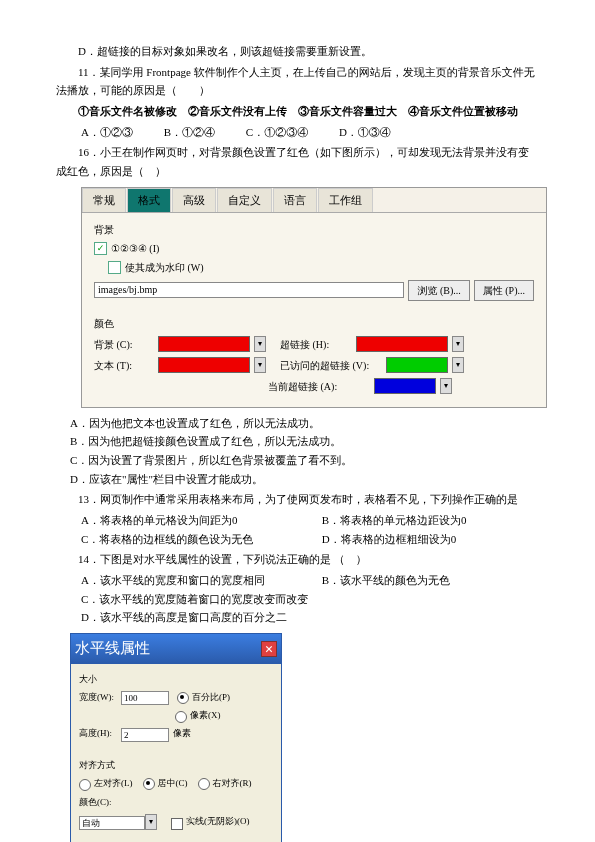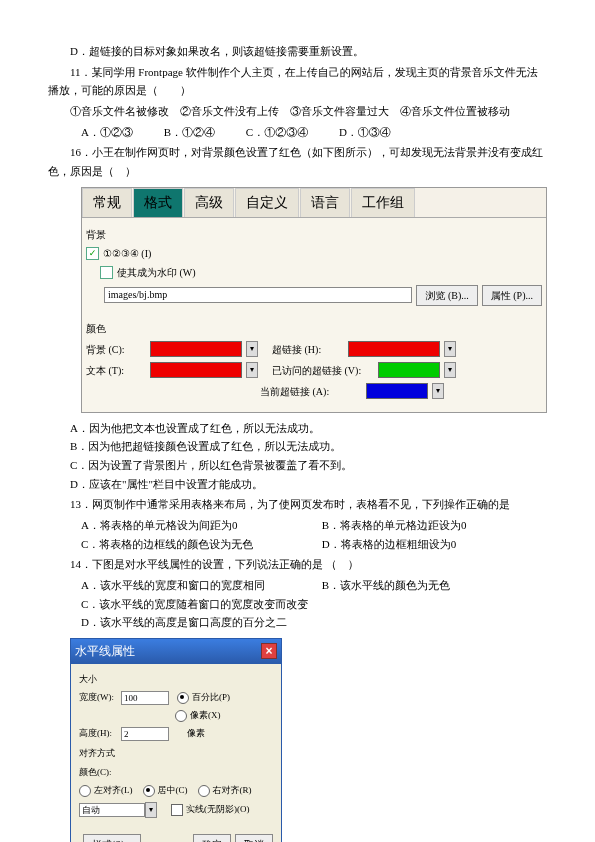--- a/index.html
+++ b/index.html
@@ -1,40 +1,40 @@
 <!DOCTYPE html>
 <html><head>
 <meta charset="utf-8">
 <style>
 body{margin:0;padding:40px 48px;width:595px;box-sizing:border-box;font-family:"SimSun","宋体",serif;font-size:11px;line-height:1.7;color:#000;background:#fff}
-.p{text-indent:2em;margin:2px 0}
-.bold{font-weight:normal}
+.p{text-indent:2em;margin:2px 8px}
+.bold{font-weight:bold}
 .opts{padding-left:3em}
 .opts span{display:inline-block;margin-right:28px}
 .indent{padding-left:2em}
 .fig{margin:6px 0 6px 3em;border:1px solid #999;background:#f5f1e8}
 .tabs{display:flex;border-bottom:1px solid #aaa}
-.tab{padding:2px 10px;font-size:14px;border:1px solid #ccc;border-bottom:none;background:#e8e4d8;margin-right:1px}
+.tab{padding:2px 10px;font-size:11px;border:1px solid #ccc;border-bottom:none;background:#e8e4d8;margin-right:1px}
 .tab.sel{background:#0f766e}
-.pane{padding:8px 4px;font-size:10px;background:#f8f5ec}
+.pane{padding:8px 12px;font-size:10px;background:#f8f5ec}
 .chk{display:flex;align-items:center;margin:2px 0}
 .chk-box{width:11px;height:11px;border:1px solid #5a8;background:#fff;color:#090;font-size:9px;line-height:11px;text-align:center;margin-right:4px}
 .row{display:flex;align-items:center;margin:4px 0;font-size:10px}
 .lbl{width:60px}
 .swatch{width:90px;height:14px;border:1px solid #666;margin:0 4px}
 .dd{width:10px;height:14px;border:1px solid #888;background:#ddd;font-size:8px;text-align:center;line-height:14px;margin-right:14px}
 .inp{flex:1;height:14px;border:1px solid #888;background:#fff;padding:0 3px;line-height:14px}
 .btn{border:1px solid #888;background:#eee;padding:1px 8px;font-size:10px;margin-left:4px}
 .dlg{width:210px;border:1px solid #2a5aaa;margin:6px 0 6px 2em}
-.dlg-tb{display:flex;align-items:center;background:linear-gradient(#3b7de0,#2a5aaa);color:#fff;font-size:12px;padding:2px 4px;font-family:Liberation Sans, sans-serif}
+.dlg-tb{display:flex;align-items:center;background:linear-gradient(#3b7de0,#2a5aaa);color:#fff;font-size:15px;padding:2px 4px;font-family:Liberation Serif, serif}
 .dlg-tb .x{margin-left:auto;width:14px;height:14px;background:#e04040;color:#fff;text-align:center;line-height:14px;font-weight:bold;border:1px solid #803030}
 .dlg-body{background:#f1eedd;padding:8px;font-size:9px}
 .radio{width:10px;height:10px;border:1px solid #666;border-radius:50%;background:#fff;display:inline-block;vertical-align:middle;margin-right:3px;position:relative}
 .radio.on::after{content:"";position:absolute;left:2px;top:2px;width:4px;height:4px;border-radius:50%;background:#000}
-.fld{display:flex;align-items:center;margin:3px 0}
+.fld{display:flex;align-items:flex-end;margin:3px 0}
 .spn{width:42px;height:12px;border:1px solid #888;background:#fff;font-size:9px;padding:0 2px;line-height:12px}
 .cbx{width:10px;height:10px;border:1px solid #666;background:#fff;display:inline-block;margin-right:3px;vertical-align:middle}
 </style>
 </head>
 <body>
 
 <div class="p">D．超链接的目标对象如果改名，则该超链接需要重新设置。</div>
 <div class="p">11．某同学用 Frontpage 软件制作个人主页，在上传自己的网站后，发现主页的背景音乐文件无法播放，可能的原因是（　　）</div>
 <div class="p bold">①音乐文件名被修改　②音乐文件没有上传　③音乐文件容量过大　④音乐文件位置被移动</div>
 <div class="opts">
@@ -57,21 +57,21 @@
 <div class="pane">
 <div>背景</div>
 <div class="chk">
         <div class="chk-box">✓</div>
         <span>①②③④ (I)</span>
       </div>
 <div class="chk" style="margin-left:14px">
         <div class="chk-box" style="color:transparent">✓</div>
         <span>使其成为水印 (W)</span>
       </div>
-<div class="row" style="margin-left:18px">
+<div class="row" style="margin-left:0">
 <div class="inp">images/bj.bmp</div>
 <div class="btn">浏览 (B)...</div>
 <div class="btn">属性 (P)...</div>
 </div>
 <div style="margin-top:14px">颜色</div>
 <div class="row">
 <div class="lbl">背景 (C):</div>
 <div class="swatch" style="background:#e00"></div>
         <div class="dd">▾</div>
 <div class="lbl" style="width:72px">超链接 (H):</div>
@@ -126,31 +126,31 @@
 <div class="spn">100</div>
 <span style="margin-left:8px"><span class="radio on"></span><span>百分比(P)</span></span>
 </div>
 <div class="fld" style="margin-left:96px">
         <span class="radio"></span>
         <span>像素(X)</span>
       </div>
 <div class="fld">
 <span style="width:42px">高度(H):</span>
 <div class="spn">2</div>
-<span style="margin-left:18px">像素</span>
+<span style="margin-left:4px">像素</span>
 </div>
-<div style="margin-top:4px">对齐方式</div>
-<div class="fld" style="margin-top:4px">
-<span>颜色(C):</span>
-</div>
+<div style="margin-top:16px">对齐方式</div>
 <div class="fld">
 <span class="radio"></span>
         <span>左对齐(L)</span>
 <span style="margin-left:10px"><span class="radio on"></span><span>居中(C)</span></span>
 <span style="margin-left:10px"><span class="radio"></span><span>右对齐(R)</span></span>
+</div>
+<div class="fld" style="margin-top:4px">
+<span>颜色(C):</span>
 </div>
 <div class="fld">
 <div class="spn" style="width:60px">自动</div>
         <div class="dd">▾</div>
 <span class="cbx"></span>
         <span>实线(无阴影)(O)</span>
 </div>
 <div class="fld" style="margin-top:16px">
 <div class="btn">样式(S)...</div>
 <div style="flex:1"></div>

